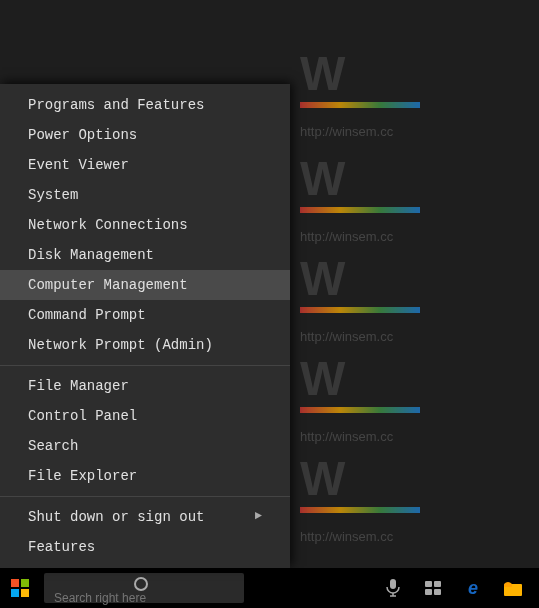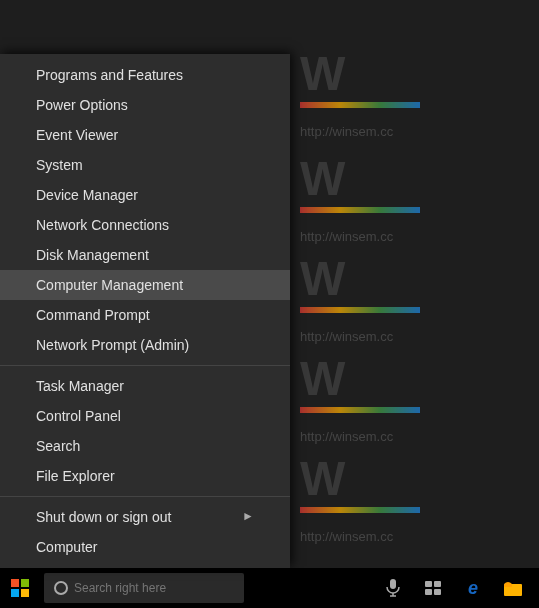--- a/index.html
+++ b/index.html
@@ -88,20 +88,21 @@
 
     .taskbar-search {
       display: flex;
       align-items: center;
       background: #2a2a2a;
       border-radius: 2px;
       padding: 4px 10px;
       margin-left: 4px;
       height: 30px;
       width: 200px;
+      flex-direction: column;
     }
 
     .taskbar-search-circle {
       width: 14px;
       height: 14px;
       border: 2px solid #aaa;
       border-radius: 50%;
       margin-right: 6px;
       flex-shrink: 0;
     }
@@ -143,26 +144,27 @@
       background: #2d2d2d;
       z-index: 100;
       padding: 6px 0;
       box-shadow: 2px -2px 10px rgba(0,0,0,0.8);
     }
 
     .menu-item {
       display: flex;
       align-items: flex-start;
       justify-content: space-between;
-      padding: 7px 36px;
+      padding: 7px 28px;
       color: #e0e0e0;
       font-size: 14px;
       cursor: pointer;
       user-select: none;
       white-space: nowrap;
+      font-family: Liberation Mono, monospace;
     }
 
     .menu-item.highlighted {
       background: #4a4a4a;
     }
 
     .menu-item .arrow {
       font-size: 12px;
       color: #aaa;
     }
@@ -212,57 +214,54 @@
   <div class="menu-item">
     <span>Power Options</span>
   </div>
   <div class="menu-item">
     <span>Event Viewer</span>
   </div>
   <div class="menu-item">
     <span>System</span>
   </div>
   <div class="menu-item">
-    <span>Device Manager</span>
-  </div>
-  <div class="menu-item">
     <span>Network Connections</span>
   </div>
   <div class="menu-item">
     <span>Disk Management</span>
   </div>
   <div class="menu-item highlighted">
     <span>Computer Management</span>
   </div>
   <div class="menu-item">
     <span>Command Prompt</span>
   </div>
   <div class="menu-item">
     <span>Network Prompt (Admin)</span>
   </div>
   <div class="menu-divider"></div>
   <div class="menu-item">
-    <span>Task Manager</span>
+    <span>File Manager</span>
   </div>
   <div class="menu-item">
     <span>Control Panel</span>
   </div>
   <div class="menu-item">
     <span>Search</span>
   </div>
   <div class="menu-item">
     <span>File Explorer</span>
   </div>
   <div class="menu-divider"></div>
   <div class="menu-item">
     <span>Shut down or sign out</span>
     <span class="arrow">►</span>
   </div>
   <div class="menu-item">
-    <span>Computer</span>
+    <span>Features</span>
   </div>
 </div>
 
 <div class="taskbar">
   <button class="taskbar-start">
     <div class="start-icon">
       <div></div>
         <div></div>
         <div></div>
         <div></div>

